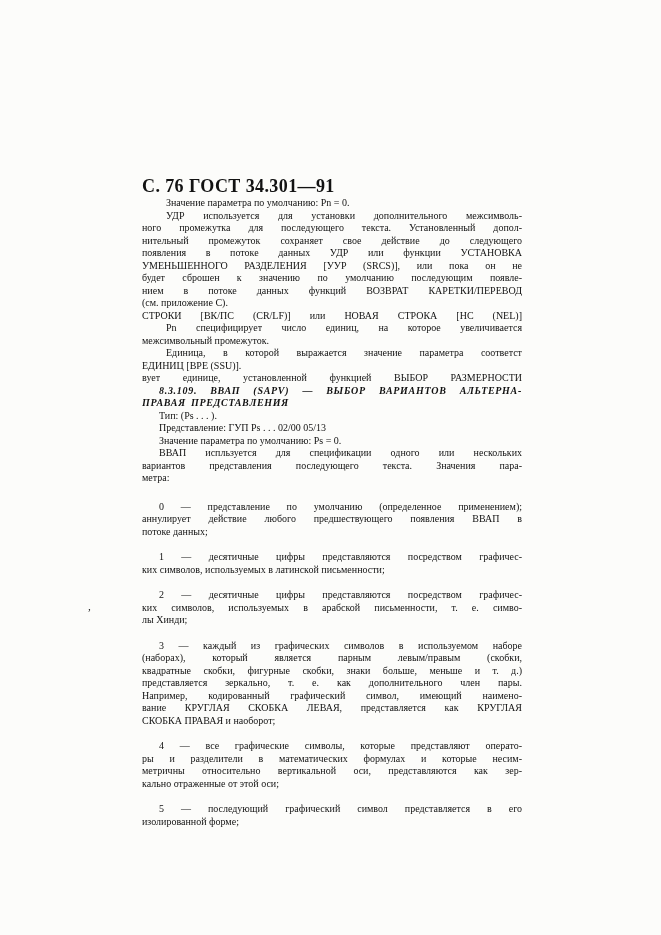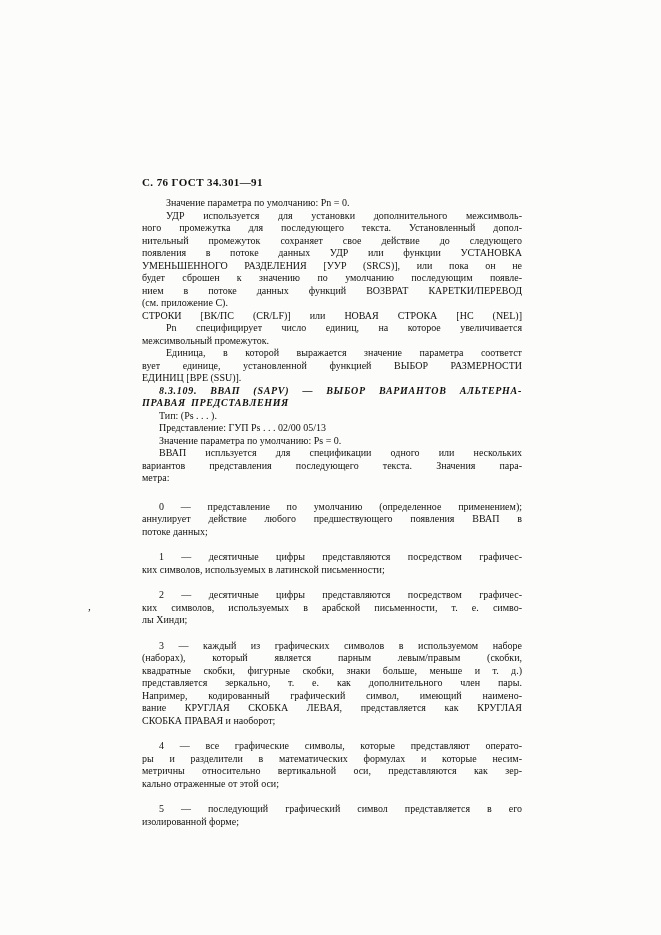--- a/index.html
+++ b/index.html
@@ -10,21 +10,21 @@
     position: relative;
     font-family: "Liberation Serif", "DejaVu Serif", serif;
     color: #121212;
     -webkit-font-smoothing: antialiased;
   }
   .page { position: absolute; inset: 0; }
 
   .hdr {
     position: absolute;
     left: 142px; top: 176px;
-    font-size: 11px;
+    font-size: 18px;
     font-weight: bold;
     letter-spacing: 0.4px;
     white-space: nowrap;
   }
 
   .textcol {
     position: absolute;
     left: 142px; top: 197px;
     width: 380px;
     font-size: 10px;
@@ -79,22 +79,22 @@
           <div class="ln">нием в потоке данных функций ВОЗВРАТ КАРЕТКИ/ПЕРЕВОД</div>
           <div class="ln last">(см. приложение С).</div>
           <div class="ln">СТРОКИ [ВК/ПС (CR/LF)] или НОВАЯ СТРОКА [НС (NEL)]</div>
         </div>
         <div class="block para">
           <div class="ln first">Pn специфицирует число единиц, на которое увеличивается</div>
           <div class="ln last">межсимвольный промежуток.</div>
         </div>
         <div class="block para">
           <div class="ln first">Единица, в которой выражается значение параметра соответст</div>
+          <div class="ln last">ЕДИНИЦ [ВРЕ (SSU)].</div>
           <div class="ln">вует единице, установленной функцией ВЫБОР РАЗМЕРНОСТИ</div>
-          <div class="ln last">ЕДИНИЦ [ВРЕ (SSU)].</div>
         </div>
       </div>
     <div class="sec2" id="sec2">
         <div class="block heading">
           <div class="ln first">8.3.109. ВВАП (SAPV) — ВЫБОР ВАРИАНТОВ АЛЬТЕРНА-</div>
           <div class="ln last">ПРАВАЯ ПРЕДСТАВЛЕНИЯ</div>
         </div>
         <div class="block para">
           <div class="ln first last">Тип: (Ps . . . ).</div>
         </div>

